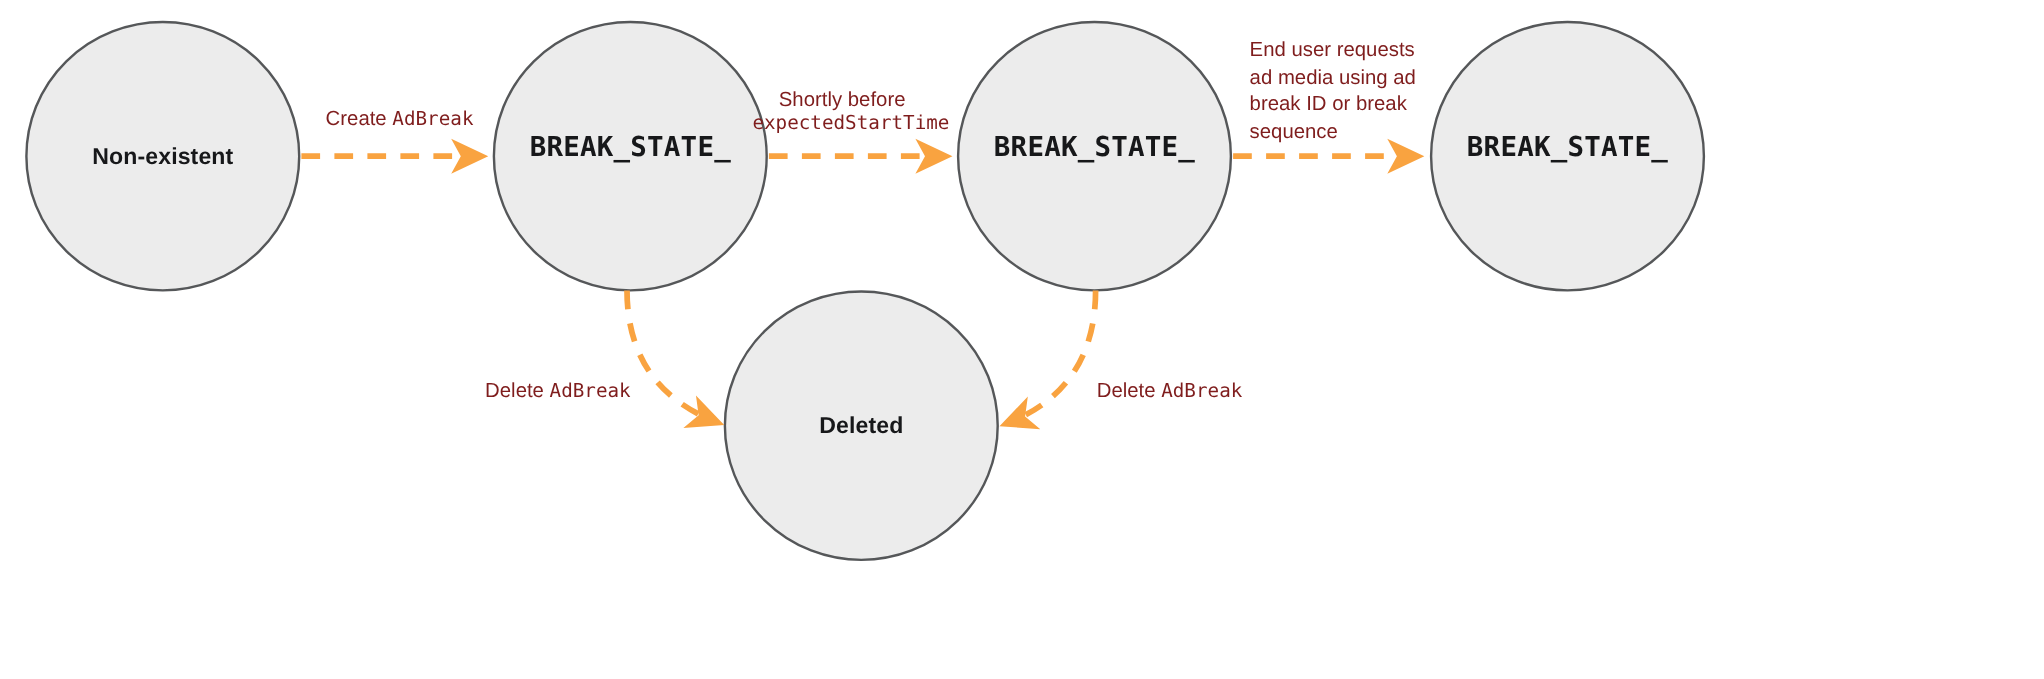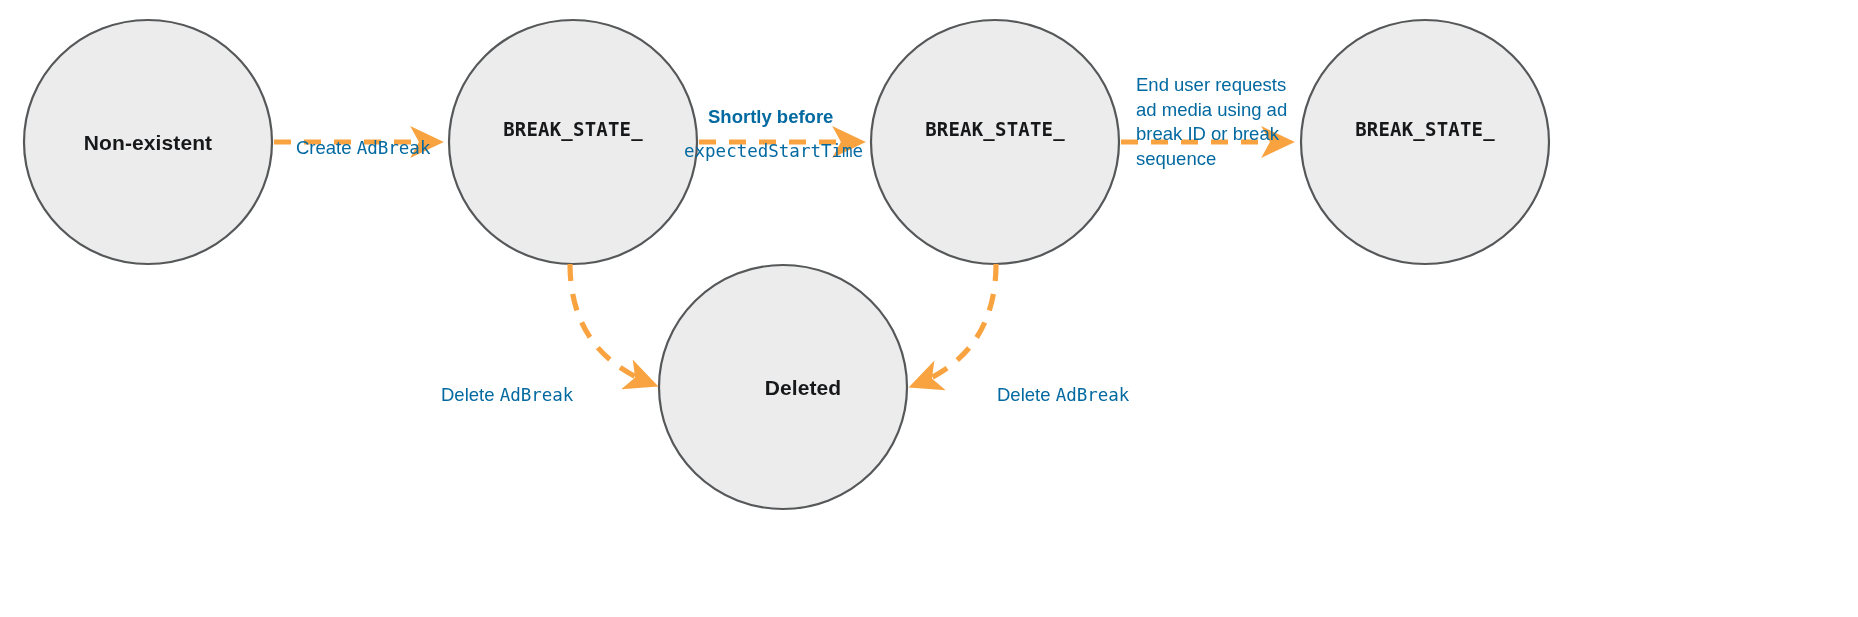--- a/index.html
+++ b/index.html
@@ -38,32 +38,31 @@
     pointer-events: none;
     line-height: 1.25;
   }
   .node-label.sans {
     font-family: "Liberation Sans", sans-serif;
     font-size: 21px;
     letter-spacing: 0.1px;
   }
   .node-label.mono {
     font-family: "DejaVu Sans Mono", "Liberation Mono", monospace;
-    font-size: 19px;
+    font-size: 25px;
     letter-spacing: 0.2px;
   }
   .edge-label {
     position: absolute;
-    color: #0369a1;
+    color: #7f1d1d;
     font-family: "Liberation Sans", sans-serif;
     font-size: 18.5px;
     line-height: 1.33;
     white-space: pre;
     pointer-events: none;
-    margin-top: 40px;
   }
   .edge-label .mono-run {
     font-family: "DejaVu Sans Mono", "Liberation Mono", monospace;
     font-size: 17.5px;
   }
   .edge-label.multiline {
     white-space: pre-line;
   }
 </style>
 </head>
@@ -104,27 +103,27 @@
   </div>
 
   <div class="node-label mono" style="left:871px; top:118px; width:248px;">
     <div>BREAK_STATE_</div>
   </div>
 
   <div class="node-label mono" style="left:1301px; top:118px; width:248px;">
     <div>BREAK_STATE_</div>
   </div>
 
-  <div class="node-label sans" style="left:659px; top:375px; width:248px;padding-left:20px;">
+  <div class="node-label sans" style="left:659px; top:375px; width:248px;">
     <div>Deleted</div>
   </div>
 
   <div class="edge-label" style="left:296px; top:96px;"><span>Create </span><span class="mono-run">AdBreak</span></div>
 
-  <div class="edge-label" style="left:708px; top:65px;font-weight:bold;"><span>Shortly before</span></div>
+  <div class="edge-label" style="left:708px; top:78px;"><span>Shortly before</span></div>
   <div class="edge-label" style="left:684px; top:99px;"><span class="mono-run">expectedStartTime</span></div>
 
   <div class="edge-label multiline" style="left:1136px; top:33px;"><span>End user requests
 ad media using ad
 break ID or break
 sequence</span></div>
 
   <div class="edge-label" style="left:441px; top:343px;"><span>Delete </span><span class="mono-run">AdBreak</span></div>
 
   <div class="edge-label" style="left:997px; top:343px;"><span>Delete </span><span class="mono-run">AdBreak</span></div>

